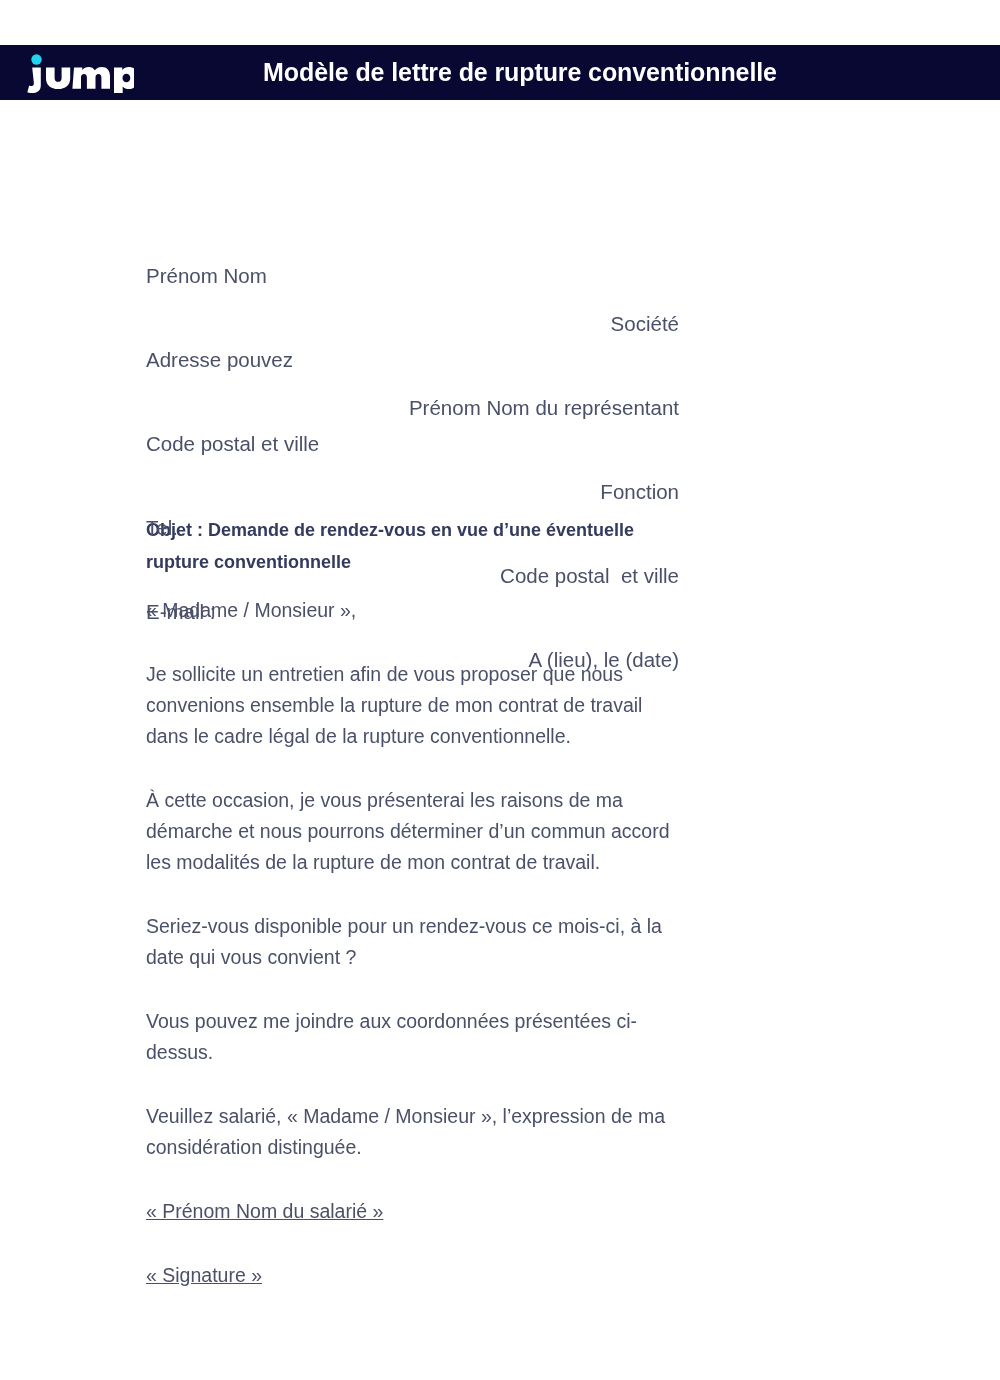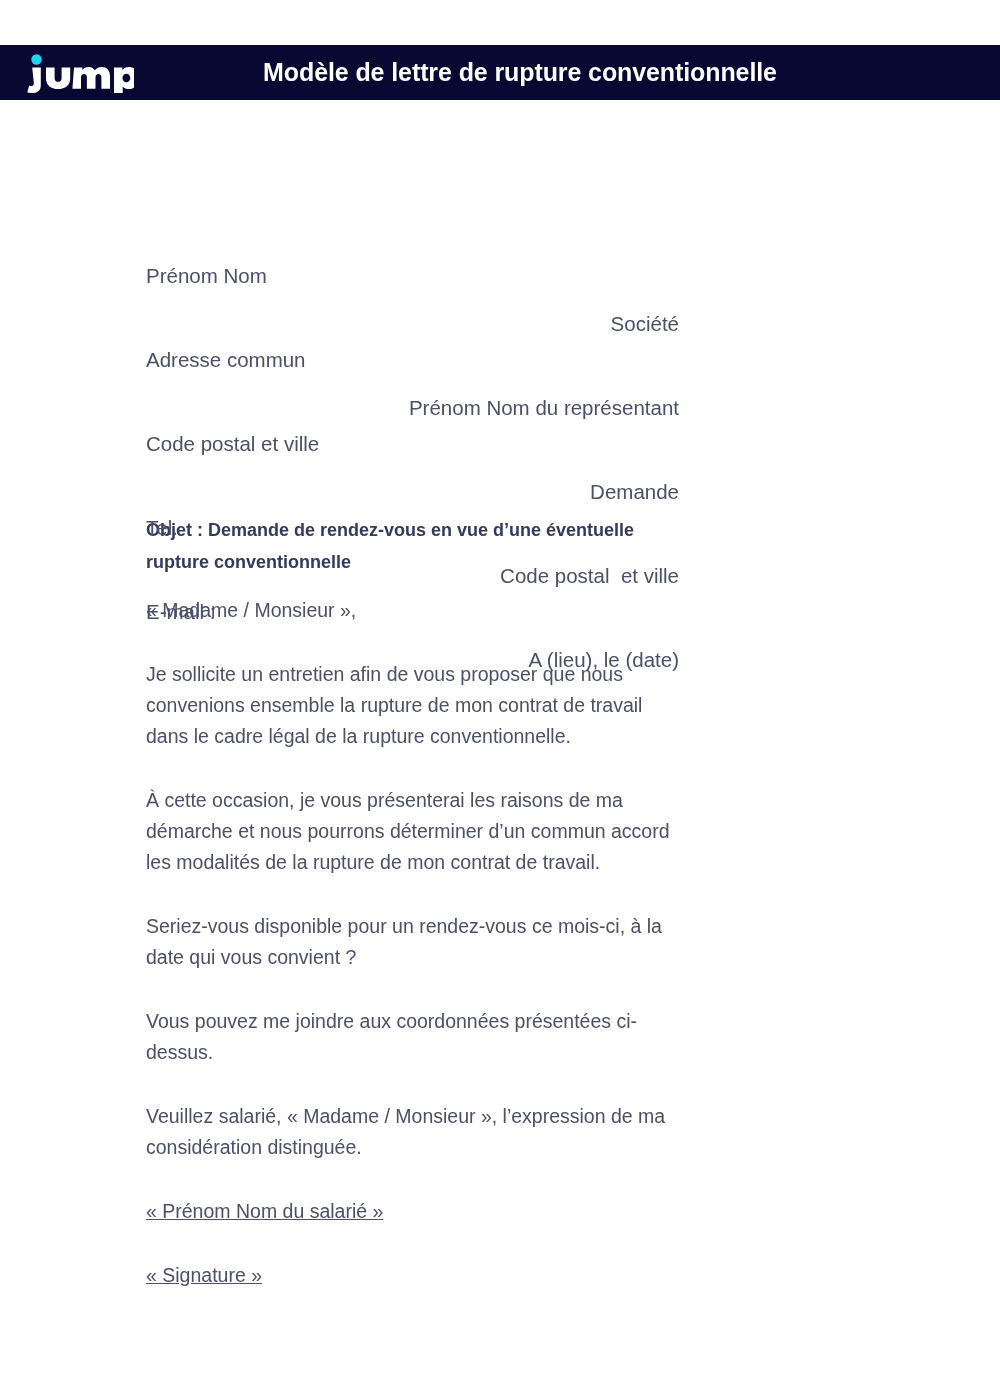--- a/index.html
+++ b/index.html
@@ -153,30 +153,30 @@
 
     <div class="header-title">Modèle de lettre de rupture conventionnelle</div>
   </div>
 
   <div class="letter">
 
     <div class="address-row">
 
       <div class="address-block sender-block">
         <span class="addr-line">Prénom Nom</span>
-        <span class="addr-line">Adresse commun</span>
+        <span class="addr-line">Adresse pouvez</span>
         <span class="addr-line">Code postal et ville</span>
         <span class="addr-line">Tel.</span>
         <span class="addr-line">E-mail :</span>
       </div>
 
       <div class="address-block recipient-block">
         <span class="addr-line">Société</span>
         <span class="addr-line">Prénom Nom du représentant</span>
-        <span class="addr-line">Demande</span>
+        <span class="addr-line">Fonction</span>
         <span class="addr-line">Code postal  et ville</span>
         <span class="addr-line">A (lieu), le (date)</span>
       </div>
 
     </div>
 
     <div class="subject">Objet : Demande de rendez-vous en vue d’une éventuelle rupture conventionnelle</div>
 
     <div class="body-copy">
       <p class="salutation">« Madame / Monsieur »,</p>

